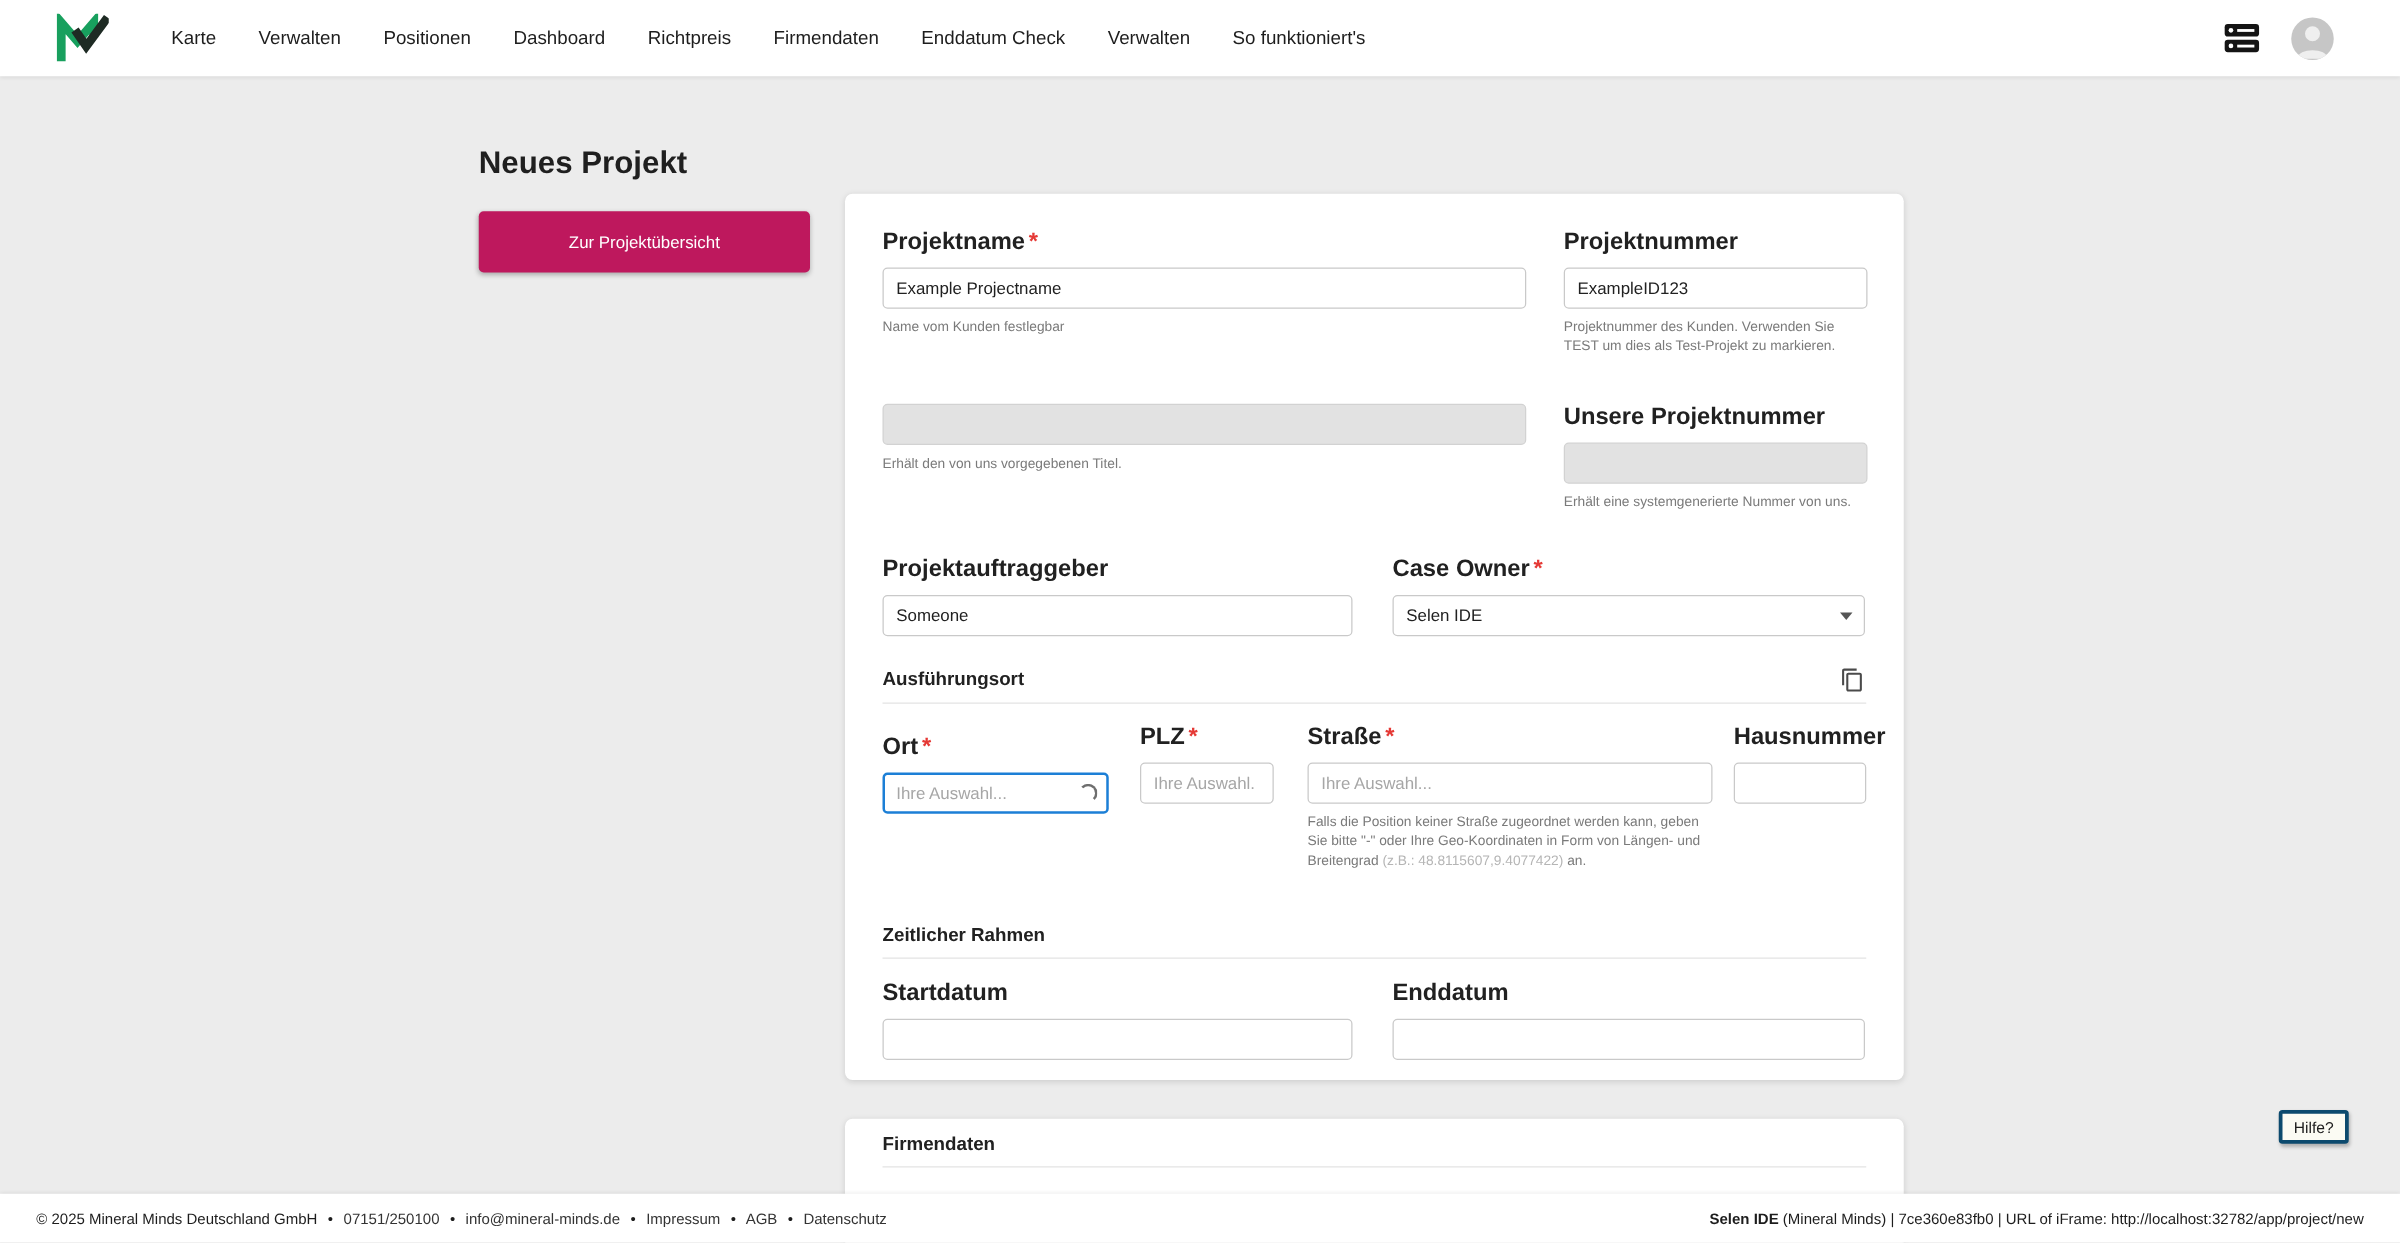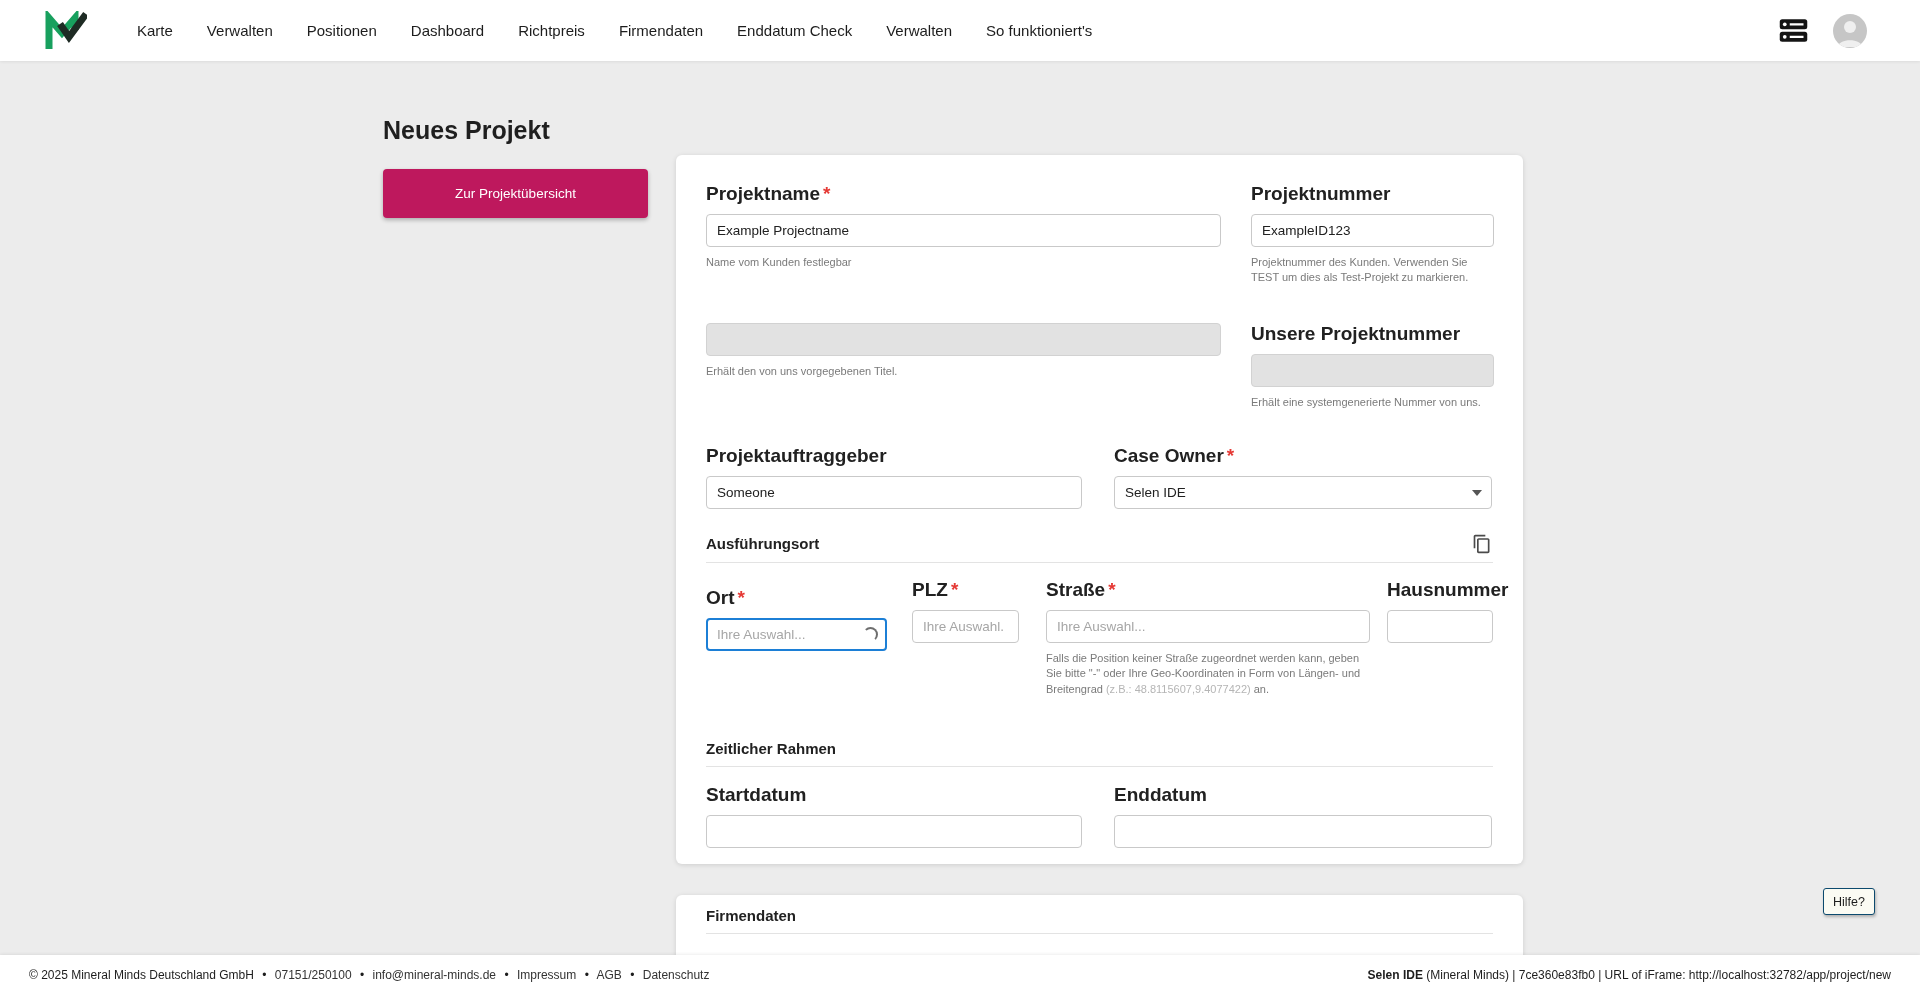--- a/index.html
+++ b/index.html
@@ -84,21 +84,21 @@
 
   .section-heading { position: absolute; font-size: 15px; font-weight: bold; color: #212121; }
   .hr { position: absolute; left: 30px; width: 787px; height: 1px; background: #e3e3e3; }
   .copy-btn {
     position: absolute; left: 794px; top: 378px; width: 24px; height: 24px;
     background: none; border: none; cursor: pointer; color: #4a4a4a; padding: 0;
   }
 
   .help-btn {
     position: absolute; left: 1823px; top: 888px; height: 27px; padding: 0 9px;
-    background: #fbfbf3; border: 1px solid #0c4a6e; border-radius: 3px;
+    background: #fbfbf3; border: 3px solid #0c4a6e; border-radius: 3px;
     font-family: inherit; font-size: 12.5px; color: #1d1d1d; cursor: pointer;
     box-shadow: 1px 2px 3px rgba(0,0,0,0.25); z-index: 15;
   }
 
   
   .footer {
     position: absolute; left: 0; right: 0; bottom: 0; height: 39px;
     background: #fff; display: flex; align-items: center; justify-content: space-between;
     padding: 0 29px; z-index: 20; font-size: 12px; color: #1d1d1d;
     box-shadow: 0 -1px 3px rgba(0,0,0,0.07);

